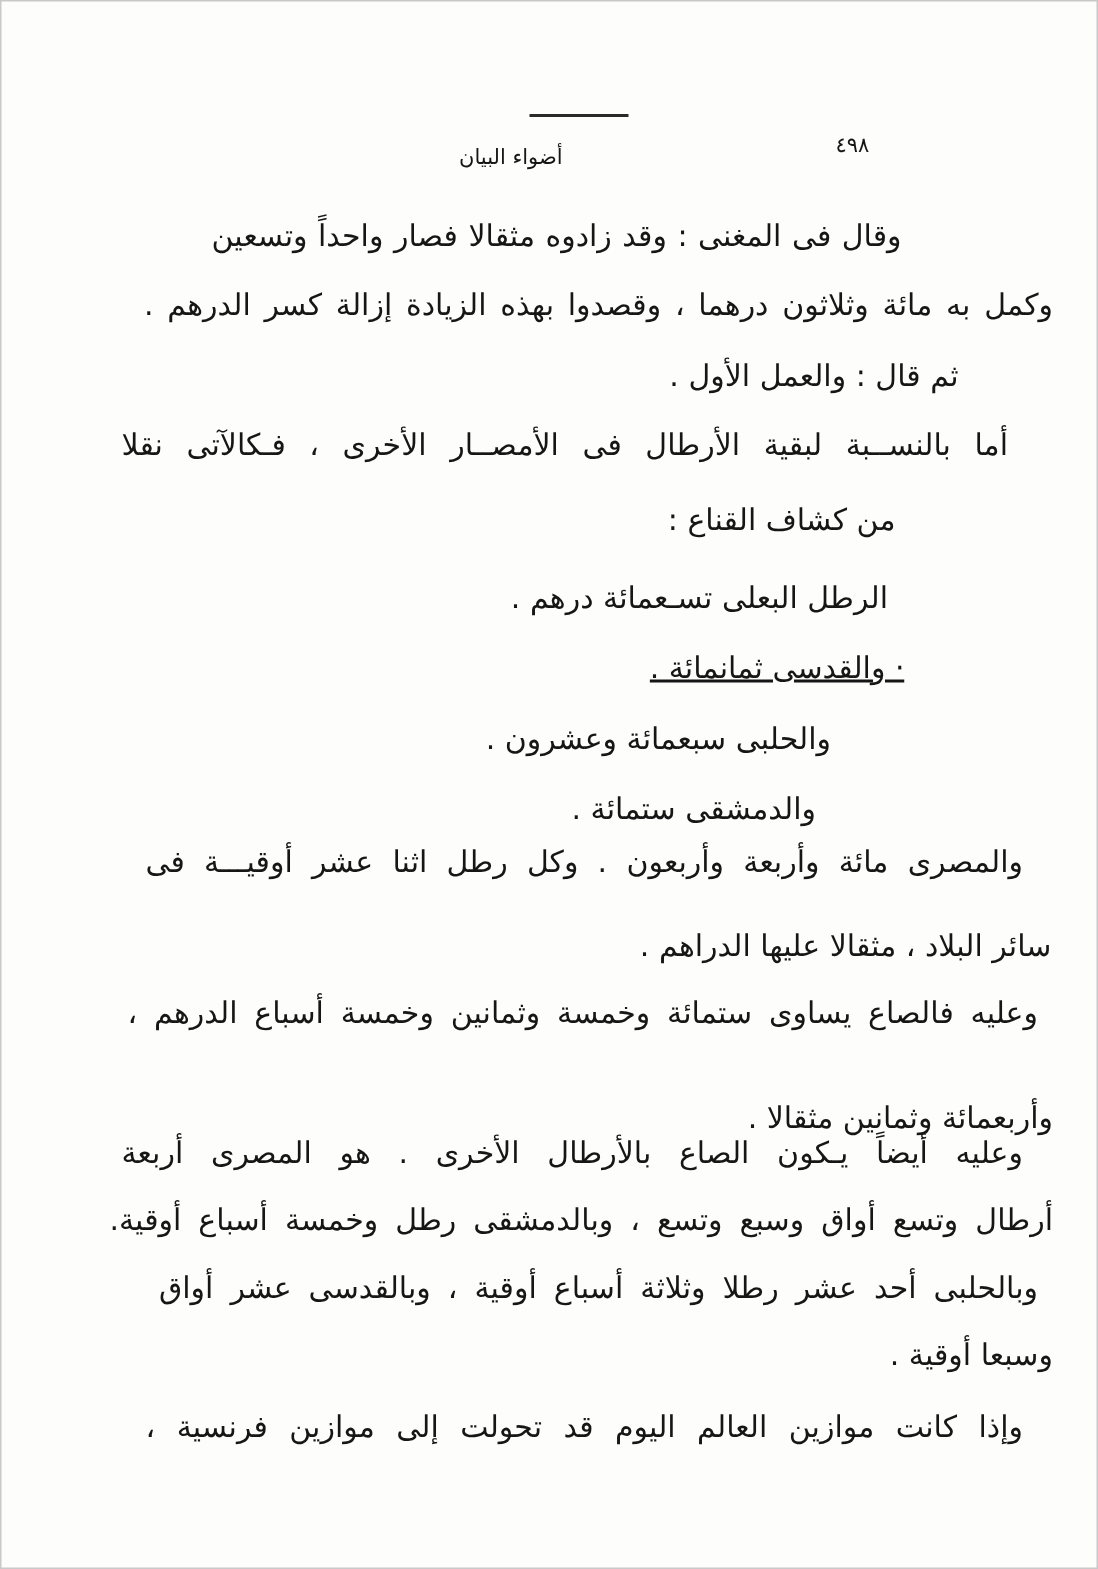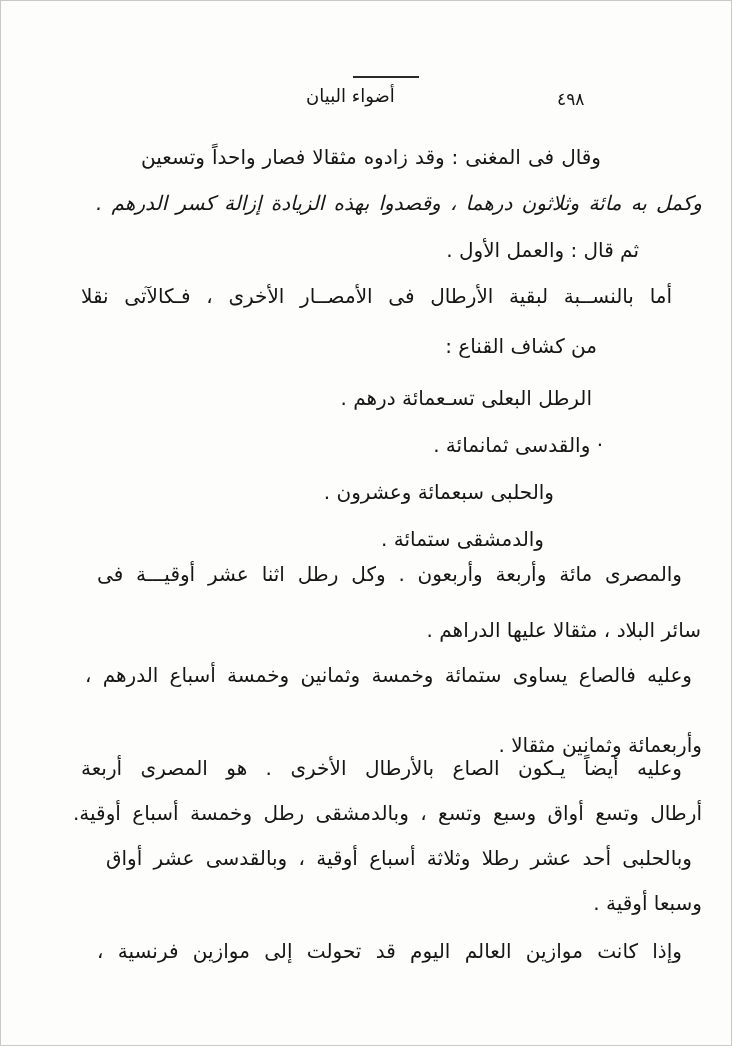--- a/index.html
+++ b/index.html
@@ -16,29 +16,29 @@
   }
   
   .head-rule {
     position: absolute;
     left: 352px; top: 75px;
     width: 66px; height: 2px;
     background: #2a2a2a;
   }
   .head-title {
     position: absolute;
-    left: 305px; top: 84px;
-    font-size: 18px;
+    left: 305px; top: 96px;
+    font-size: 14px;
     direction: rtl;
     white-space: nowrap;
   }
   .page-number {
     position: absolute;
     left: 556px; top: 88px;
-    font-size: 17px;
+    font-size: 14px;
     direction: rtl;
     letter-spacing: 2px;
   }
   
   .line {
     position: absolute;
     direction: rtl;
     unicode-bidi: embed;
     font-size: 20px;
     line-height: 30px;
@@ -47,26 +47,26 @@
     white-space: nowrap;
     overflow: hidden;
   }
   .stretch {
     text-align: justify;
     text-align-last: justify;
     -moz-text-align-last: justify;
     white-space: normal;
   }
   .l1  { top: 141px; right: 130px; left: 140px; }
-  .l2  { top: 187px; right: 29px;  left: 95px; font-style: italic;  }
+  .l2  { top: 187px; right: 29px;  left: 95px;  }
   .l3  { top: 234px; right: 92px;  }
   .l4  { top: 280px; right: 59px;  left: 80px;  }
   .l5  { top: 330px; right: 134px; }
   .l6  { top: 382px; right: 139px; }
-  .l7  { top: 429px; right: 128px; }
+  .l7  { top: 429px; right: 128px; text-decoration: underline; }
   .l8  { top: 476px; right: 177px; text-align: right; }
   .l9  { top: 523px; right: 187px; }
   .l10 { top: 558px; right: 49px;  left: 96px;  }
   .l11 { top: 614px; right: 30px;  }
   .l12 { top: 659px; right: 39px;  left: 84px;  }
   .l13 { top: 705px; right: 29px; margin-top: 24px;  }
   .l14 { top: 752px; right: 49px;  left: 80px;  }
   .l15 { top: 797px; right: 29px;  left: 72px;  }
   .l16 { top: 842px; right: 39px;  left: 79px; margin-left: 26px;  }
   .l17 { top: 887px; right: 29px;  }

